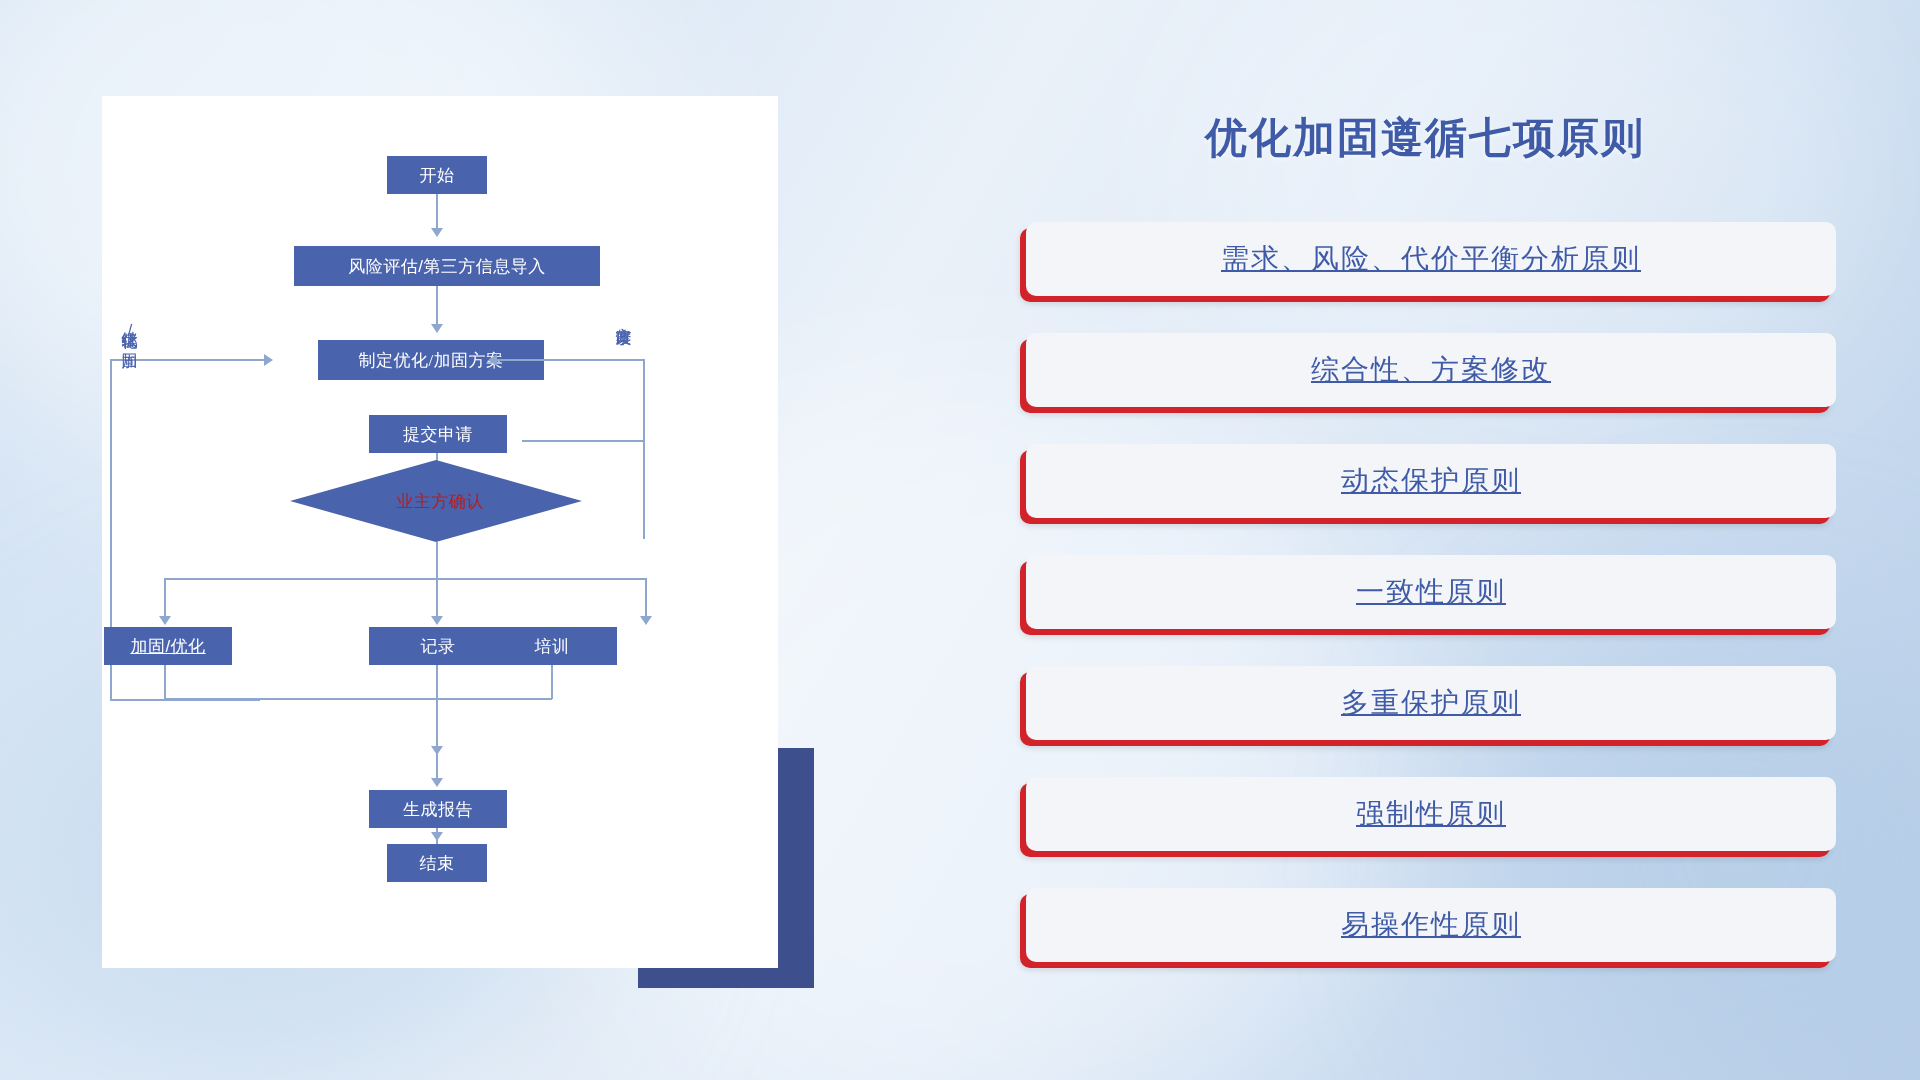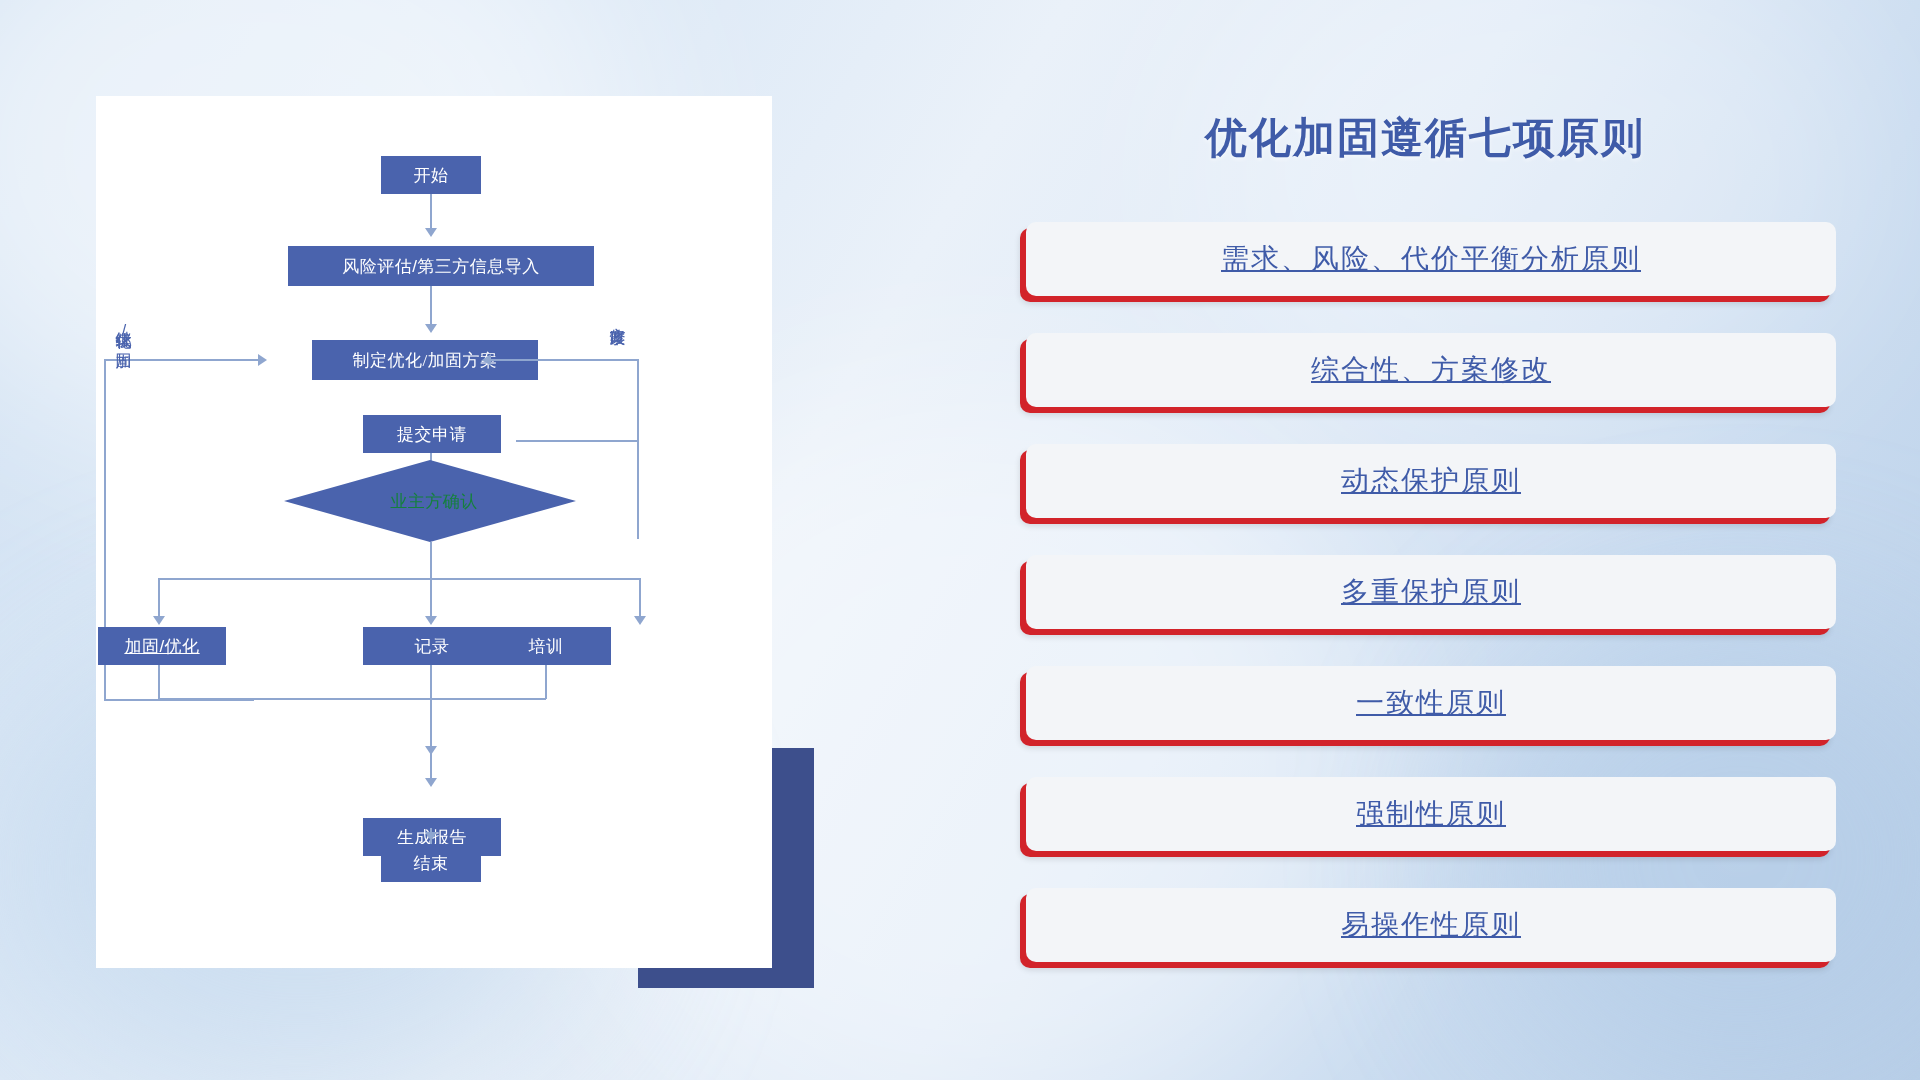--- a/index.html
+++ b/index.html
@@ -32,21 +32,21 @@
     position: absolute;
     left: 638px;
     top: 748px;
     width: 176px;
     height: 240px;
     background: #3d4f8c;
     z-index: 1;
   }
   #flow-card {
     position: absolute;
-    left: 96px;
+    left: 102px;
     top: 96px;
     width: 676px;
     height: 872px;
     background: #ffffff;
     z-index: 2;
   }
   .node {
     position: absolute;
     box-sizing: border-box;
     background: #4a63ad;
@@ -65,21 +65,21 @@
     justify-content: center;
   }
   .diamond-wrap .dshape {
     position: absolute;
     inset: 0;
     background: #4a63ad;
     clip-path: polygon(50% 0%, 100% 50%, 50% 100%, 0% 50%);
   }
   .diamond-wrap .dlabel {
     position: relative;
-    color: #15803d;
+    color: #b91c1c;
     font-size: 17px;
     white-space: nowrap;
     letter-spacing: 0.5px;
     margin-left: 8px;
   }
   .ln {
     position: absolute;
     background: #8fa6cf;
   }
   .lnv { width: 1.5px; }
@@ -240,21 +240,21 @@
   <div class="ln lnh" style="left:62px; top:602px; width:388px;"></div>
   <div class="ln lnv" style="left:334px; top:602px; height:48px;"></div>
   <div class="arrow-down" style="left:329px; top:650px;"></div>
 
   <div class="diamond-wrap" style="left:188px; top:515px; width:0; height:0;"></div>
   <div class="diamond-wrap" style="left:188px; top:555px; width:292px; height:82px;">
   </div>
 
   <div class="ln lnv" style="left:334px; top:638px; height:44px;"></div>
   <div class="arrow-down" style="left:329px; top:682px;"></div>
-  <div class="node" style="left:267px; top:694px; width:138px; height:38px;margin-top:28px;">生成报告</div>
+  <div class="node" style="left:267px; top:694px; width:138px; height:38px;">生成报告</div>
 
   <div class="ln lnv" style="left:334px; top:732px; height:24px;"></div>
   <div class="arrow-down" style="left:329px; top:736px;"></div>
   <div class="node" style="left:285px; top:748px; width:100px; height:38px;">结束</div>
 </div>
 
 <div id="principles">
   <div id="principles-title">优化加固遵循七项原则</div>
 
   <div class="principle-item">
@@ -264,27 +264,27 @@
   <div class="principle-item">
     <div class="principle-accent"></div>
     <div class="principle-face">综合性、方案修改</div>
   </div>
   <div class="principle-item">
     <div class="principle-accent"></div>
     <div class="principle-face">动态保护原则</div>
   </div>
   <div class="principle-item">
     <div class="principle-accent"></div>
+    <div class="principle-face">一致性原则</div>
+  </div>
+  <div class="principle-item">
+    <div class="principle-accent"></div>
     <div class="principle-face">多重保护原则</div>
   </div>
   <div class="principle-item">
     <div class="principle-accent"></div>
-    <div class="principle-face">一致性原则</div>
-  </div>
-  <div class="principle-item">
-    <div class="principle-accent"></div>
     <div class="principle-face">强制性原则</div>
   </div>
   <div class="principle-item">
     <div class="principle-accent"></div>
     <div class="principle-face">易操作性原则</div>
   </div>
 </div>
 
 </body></html>

